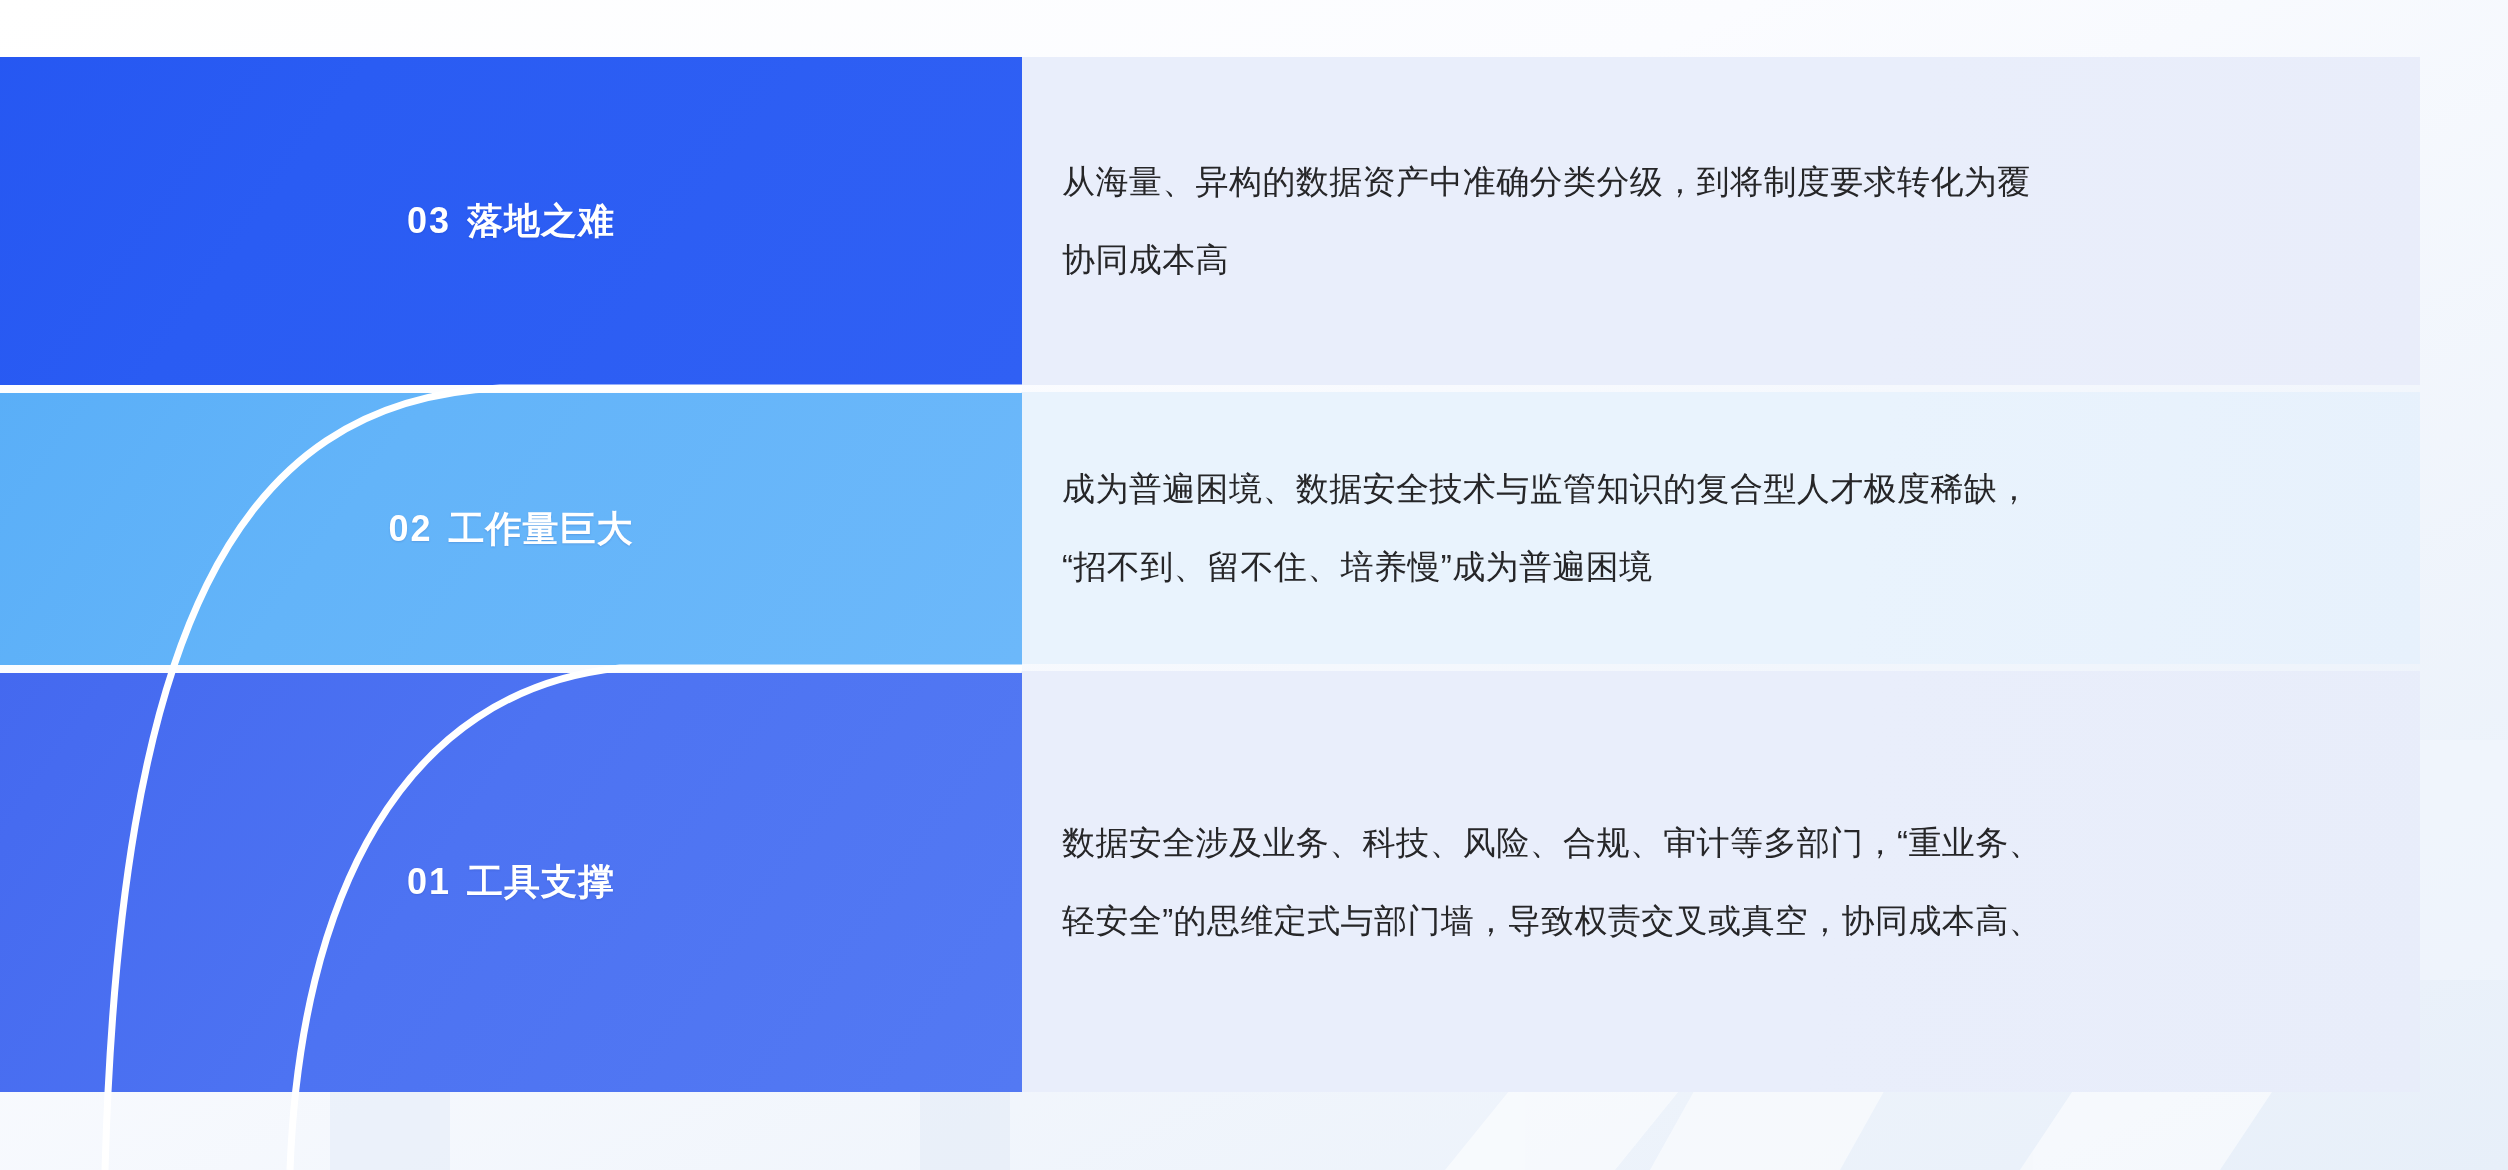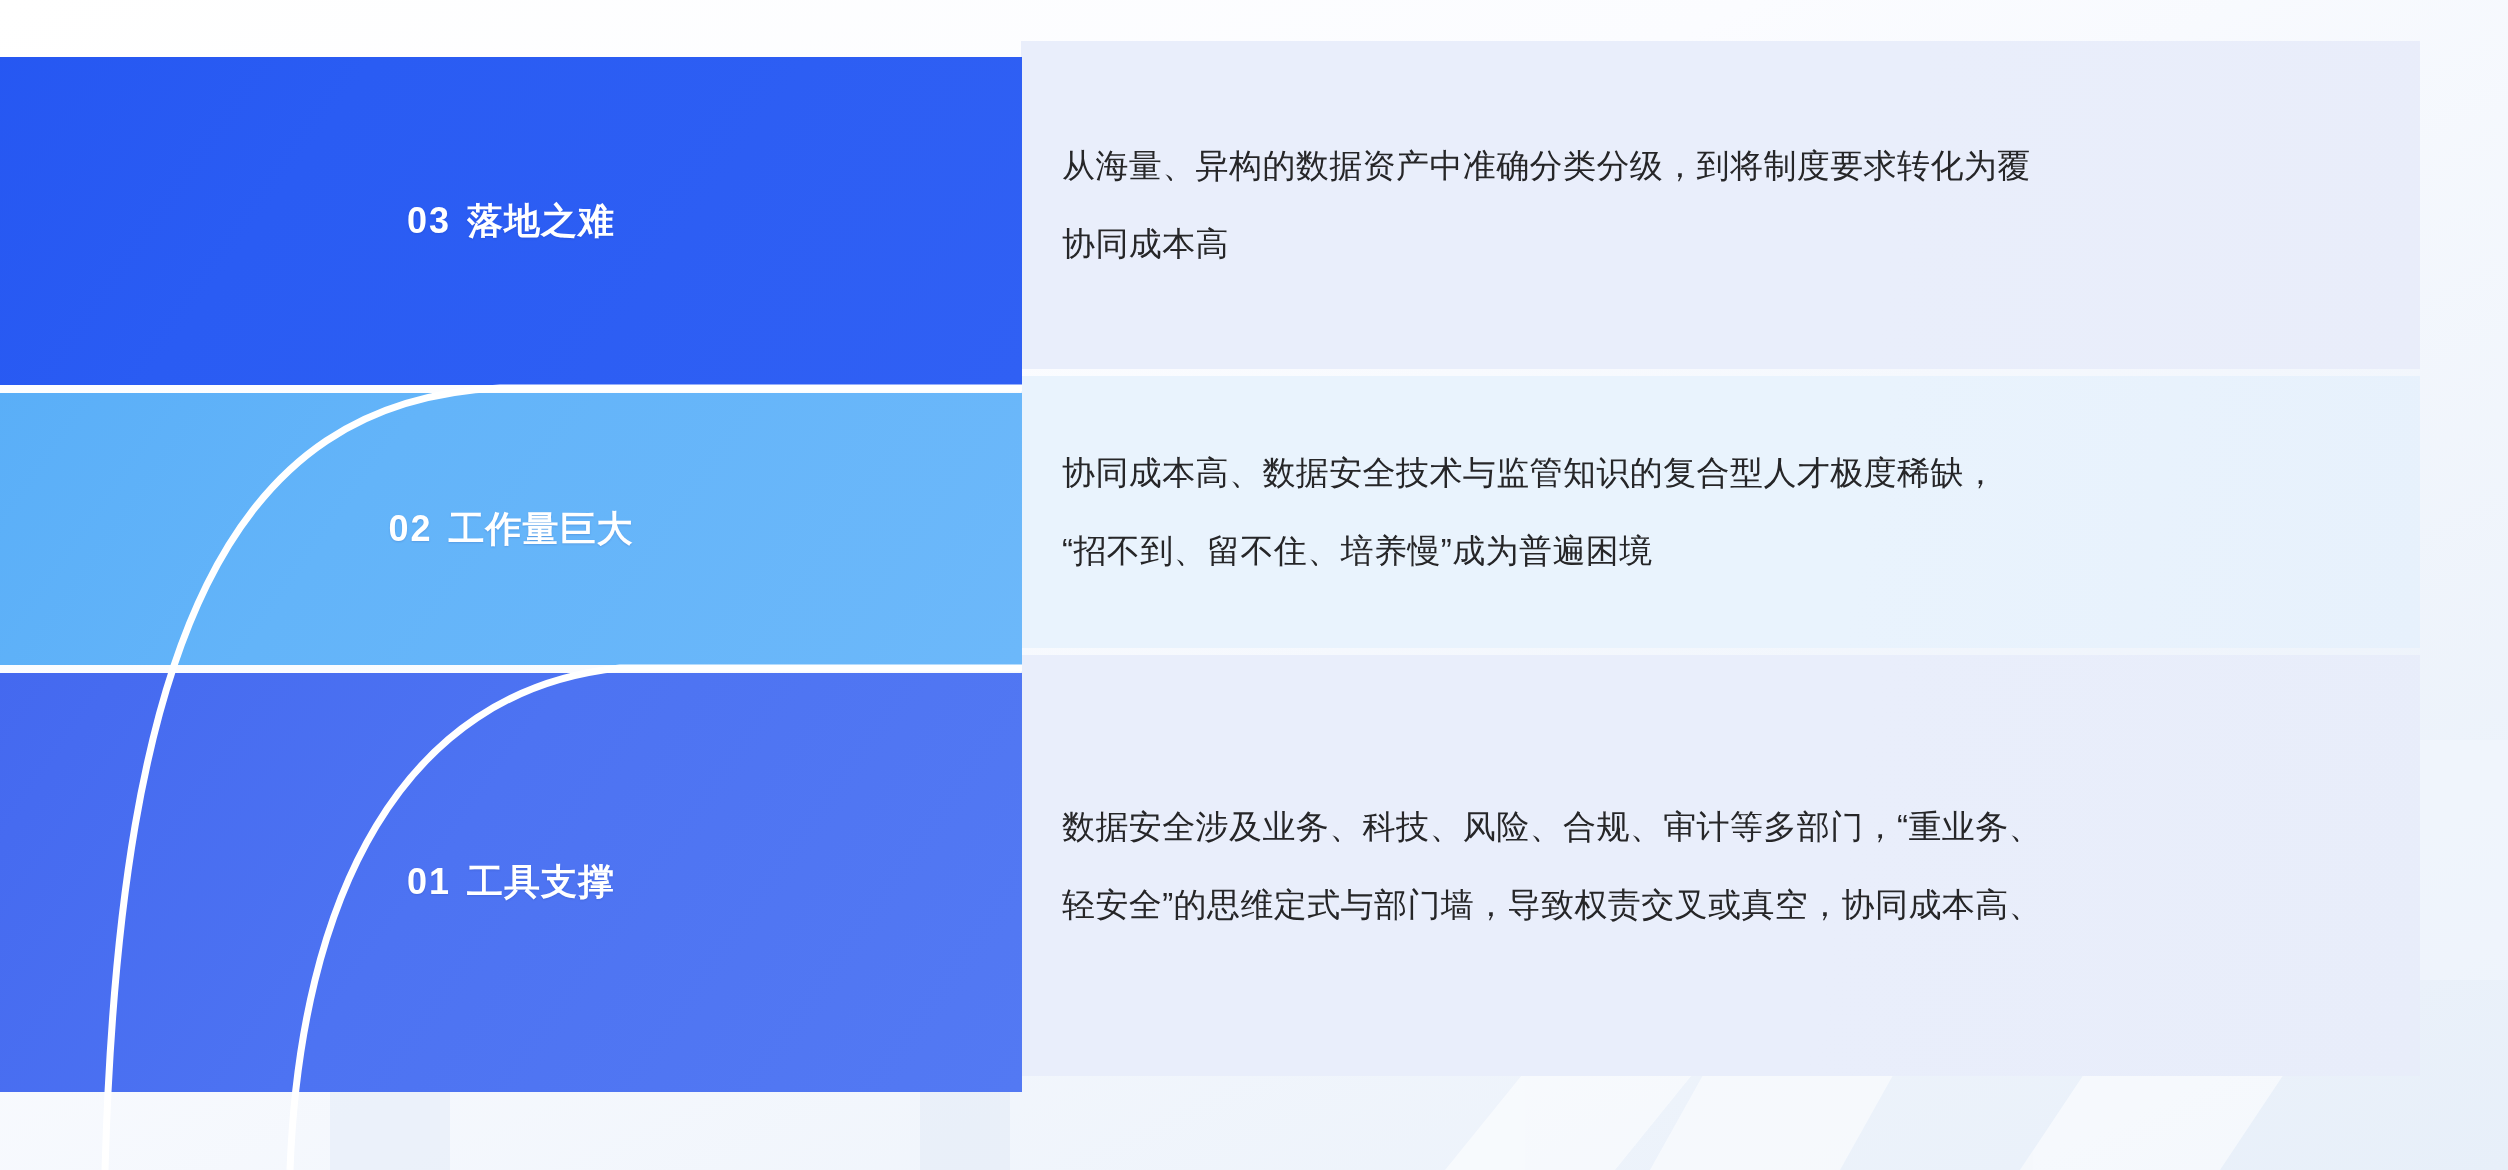--- a/index.html
+++ b/index.html
@@ -23,21 +23,21 @@
   .bg-deco {
     position: absolute;
     inset: 0;
     pointer-events: none;
   }
 
   
   .panels {
     position: absolute;
     left: 1021px;
-    top: 41px;
+    top: 57px;
     width: 1399px;
     height: 1035px;
   }
   .panel {
     position: absolute;
     left: 0;
     width: 100%;
     box-sizing: border-box;
     padding: 0 38px 0 41px;
     display: flex;
@@ -168,21 +168,21 @@
   </svg>
 
   <div class="panels">
 
     <div class="panel panel-0">
       <div class="panel-line">从海量、异构的数据资产中准确分类分级，到将制度要求转化为覆</div>
       <div class="panel-line">协同成本高</div>
     </div>
 
     <div class="panel panel-1">
-      <div class="panel-line">协同成本高、数据安全技术与监管知识的复合型人才极度稀缺，</div>
+      <div class="panel-line">成为普遍困境、数据安全技术与监管知识的复合型人才极度稀缺，</div>
       <div class="panel-line">“招不到、留不住、培养慢”成为普遍困境</div>
     </div>
 
     <div class="panel panel-2">
       <div class="panel-line">数据安全涉及业务、科技、风险、合规、审计等多部门，“重业务、</div>
       <div class="panel-line">轻安全”的思维定式与部门墙，导致权责交叉或真空，协同成本高、</div>
     </div>
 
   </div>
 

